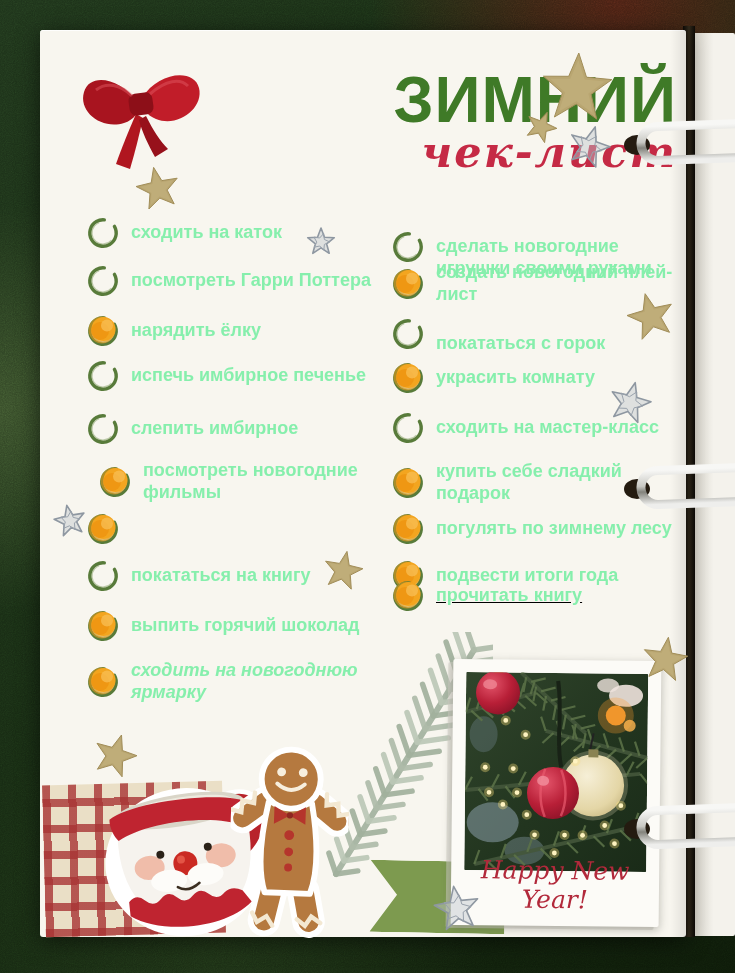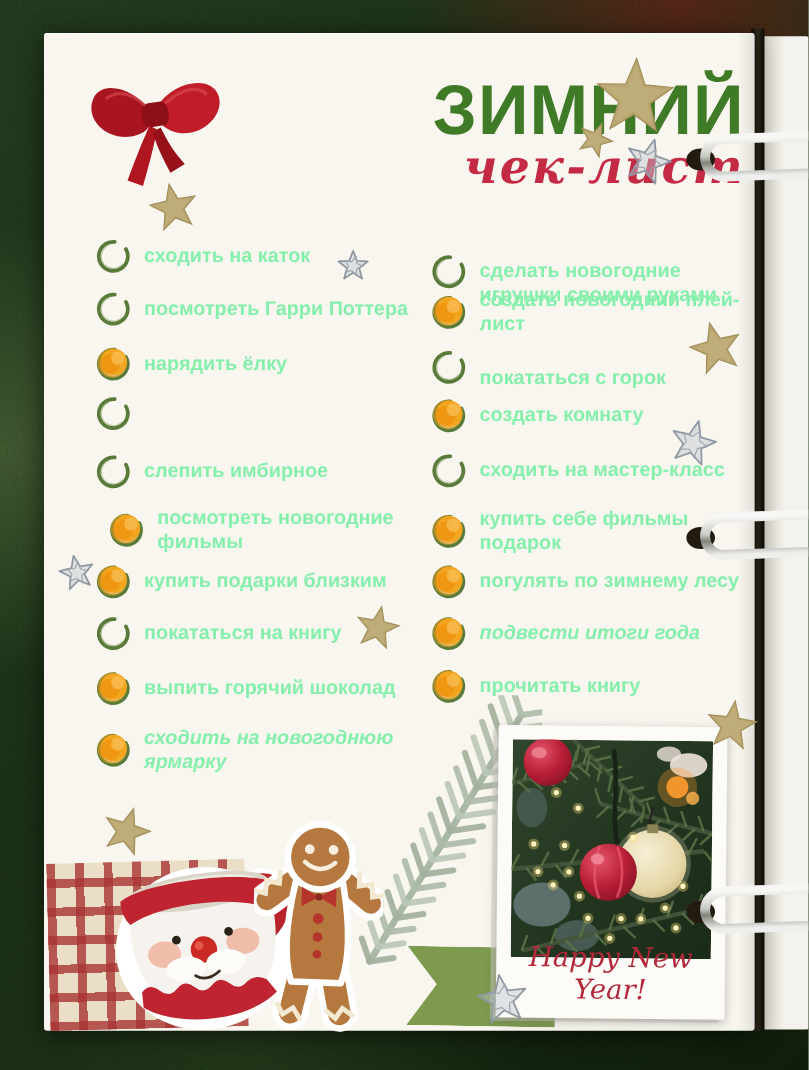--- a/index.html
+++ b/index.html
@@ -142,20 +142,21 @@
           </svg></span>
         <span class="label" style="width: 262px;">нарядить ёлку</span>
       </div>
       <div class="row" style="left: 86px; top: 359px; width: 308px;">
         <span class="cb"><svg width="34" height="34" viewBox="0 0 34 34">
             <g transform="rotate(-30 17 17)">
               <circle cx="17" cy="17" r="13.2" fill="none" stroke="#587b3a" stroke-width="3.4" stroke-dasharray="70 13" stroke-linecap="round"></circle>
             </g>
   <circle cx="17" cy="17" r="11" fill="none" stroke="#7f9c5f" stroke-width="1.2" opacity=".5" stroke-dasharray="40 30" transform="rotate(40 17 17)"></circle>
           </svg></span>
+        <span class="label" style="width: 262px;">испечь имбирное печенье</span>
       </div>
       <div class="row" style="left: 86px; top: 412px; width: 308px;">
         <span class="cb"><svg width="34" height="34" viewBox="0 0 34 34">
             <g transform="rotate(-30 17 17)">
               <circle cx="17" cy="17" r="13.2" fill="none" stroke="#587b3a" stroke-width="3.4" stroke-dasharray="70 13" stroke-linecap="round"></circle>
             </g>
   <circle cx="17" cy="17" r="11" fill="none" stroke="#7f9c5f" stroke-width="1.2" opacity=".5" stroke-dasharray="40 30" transform="rotate(40 17 17)"></circle>
           </svg></span>
         <span class="label" style="width: 262px;">слепить имбирное</span>
       </div>
@@ -176,21 +177,20 @@
         <span class="cb"><svg width="34" height="34" viewBox="0 0 34 34">
             <g transform="rotate(-30 17 17)">
               <circle cx="17" cy="17" r="13.2" fill="none" stroke="#587b3a" stroke-width="3.4" stroke-dasharray="70 13" stroke-linecap="round"></circle>
             </g>
   <circle cx="17" cy="17" r="11" fill="none" stroke="#7f9c5f" stroke-width="1.2" opacity=".5" stroke-dasharray="40 30" transform="rotate(40 17 17)"></circle>
             <circle cx="16" cy="16" r="13.4" fill="#f09d18" opacity=".55"></circle>
   <circle cx="17.5" cy="15" r="12" fill="#f3a51f"></circle>
   <circle cx="14" cy="17" r="9" fill="#ee9410" opacity=".8"></circle>
   <circle cx="21" cy="11.5" r="6" fill="#f8bf55" opacity=".75"></circle>
           </svg></span>
-        <span class="label" style="width: 262px;">купить подарки близким</span>
       </div>
       <div class="row" style="left: 86px; top: 559px; width: 308px;">
         <span class="cb"><svg width="34" height="34" viewBox="0 0 34 34">
             <g transform="rotate(-30 17 17)">
               <circle cx="17" cy="17" r="13.2" fill="none" stroke="#587b3a" stroke-width="3.4" stroke-dasharray="70 13" stroke-linecap="round"></circle>
             </g>
   <circle cx="17" cy="17" r="11" fill="none" stroke="#7f9c5f" stroke-width="1.2" opacity=".5" stroke-dasharray="40 30" transform="rotate(40 17 17)"></circle>
           </svg></span>
         <span class="label" style="width: 262px;">покататься на книгу</span>
       </div>
@@ -257,21 +257,21 @@
         <span class="cb"><svg width="34" height="34" viewBox="0 0 34 34">
             <g transform="rotate(-30 17 17)">
               <circle cx="17" cy="17" r="13.2" fill="none" stroke="#587b3a" stroke-width="3.4" stroke-dasharray="70 13" stroke-linecap="round"></circle>
             </g>
   <circle cx="17" cy="17" r="11" fill="none" stroke="#7f9c5f" stroke-width="1.2" opacity=".5" stroke-dasharray="40 30" transform="rotate(40 17 17)"></circle>
             <circle cx="16" cy="16" r="13.4" fill="#f09d18" opacity=".55"></circle>
   <circle cx="17.5" cy="15" r="12" fill="#f3a51f"></circle>
   <circle cx="14" cy="17" r="9" fill="#ee9410" opacity=".8"></circle>
   <circle cx="21" cy="11.5" r="6" fill="#f8bf55" opacity=".75"></circle>
           </svg></span>
-        <span class="label" style="width: 244px;">создать комнату</span>
+        <span class="label" style="width: 244px;">украсить комнату</span>
       </div>
       <div class="row" style="left: 391px; top: 411px; width: 290px;">
         <span class="cb"><svg width="34" height="34" viewBox="0 0 34 34">
             <g transform="rotate(-30 17 17)">
               <circle cx="17" cy="17" r="13.2" fill="none" stroke="#587b3a" stroke-width="3.4" stroke-dasharray="70 13" stroke-linecap="round"></circle>
             </g>
   <circle cx="17" cy="17" r="11" fill="none" stroke="#7f9c5f" stroke-width="1.2" opacity=".5" stroke-dasharray="40 30" transform="rotate(40 17 17)"></circle>
           </svg></span>
         <span class="label" style="width: 244px;">сходить на мастер-класс</span>
       </div>
@@ -279,21 +279,21 @@
         <span class="cb"><svg width="34" height="34" viewBox="0 0 34 34">
             <g transform="rotate(-30 17 17)">
               <circle cx="17" cy="17" r="13.2" fill="none" stroke="#587b3a" stroke-width="3.4" stroke-dasharray="70 13" stroke-linecap="round"></circle>
             </g>
   <circle cx="17" cy="17" r="11" fill="none" stroke="#7f9c5f" stroke-width="1.2" opacity=".5" stroke-dasharray="40 30" transform="rotate(40 17 17)"></circle>
             <circle cx="16" cy="16" r="13.4" fill="#f09d18" opacity=".55"></circle>
   <circle cx="17.5" cy="15" r="12" fill="#f3a51f"></circle>
   <circle cx="14" cy="17" r="9" fill="#ee9410" opacity=".8"></circle>
   <circle cx="21" cy="11.5" r="6" fill="#f8bf55" opacity=".75"></circle>
           </svg></span>
-        <span class="label" style="width: 244px;">купить себе фильмы подарок</span>
+        <span class="label" style="width: 244px;">купить себе сладкий подарок</span>
       </div>
       <div class="row" style="left: 391px; top: 512px; width: 290px;">
         <span class="cb"><svg width="34" height="34" viewBox="0 0 34 34">
             <g transform="rotate(-30 17 17)">
               <circle cx="17" cy="17" r="13.2" fill="none" stroke="#587b3a" stroke-width="3.4" stroke-dasharray="70 13" stroke-linecap="round"></circle>
             </g>
   <circle cx="17" cy="17" r="11" fill="none" stroke="#7f9c5f" stroke-width="1.2" opacity=".5" stroke-dasharray="40 30" transform="rotate(40 17 17)"></circle>
             <circle cx="16" cy="16" r="13.4" fill="#f09d18" opacity=".55"></circle>
   <circle cx="17.5" cy="15" r="12" fill="#f3a51f"></circle>
   <circle cx="14" cy="17" r="9" fill="#ee9410" opacity=".8"></circle>
@@ -305,23 +305,23 @@
         <span class="cb"><svg width="34" height="34" viewBox="0 0 34 34">
             <g transform="rotate(-30 17 17)">
               <circle cx="17" cy="17" r="13.2" fill="none" stroke="#587b3a" stroke-width="3.4" stroke-dasharray="70 13" stroke-linecap="round"></circle>
             </g>
   <circle cx="17" cy="17" r="11" fill="none" stroke="#7f9c5f" stroke-width="1.2" opacity=".5" stroke-dasharray="40 30" transform="rotate(40 17 17)"></circle>
             <circle cx="16" cy="16" r="13.4" fill="#f09d18" opacity=".55"></circle>
   <circle cx="17.5" cy="15" r="12" fill="#f3a51f"></circle>
   <circle cx="14" cy="17" r="9" fill="#ee9410" opacity=".8"></circle>
   <circle cx="21" cy="11.5" r="6" fill="#f8bf55" opacity=".75"></circle>
           </svg></span>
-        <span class="label" style="width: 244px; font-style: italic;">подвести итоги года</span>
-      </div>
-      <div class="row" style="left: 391px; top: 607px; width: 290px;">
+        <span class="label" style="width: 244px;">подвести итоги года</span>
+      </div>
+      <div class="row" style="left: 391px; top: 579px; width: 290px; text-decoration: underline;">
         <span class="cb"><svg width="34" height="34" viewBox="0 0 34 34">
             <g transform="rotate(-30 17 17)">
               <circle cx="17" cy="17" r="13.2" fill="none" stroke="#587b3a" stroke-width="3.4" stroke-dasharray="70 13" stroke-linecap="round"></circle>
             </g>
   <circle cx="17" cy="17" r="11" fill="none" stroke="#7f9c5f" stroke-width="1.2" opacity=".5" stroke-dasharray="40 30" transform="rotate(40 17 17)"></circle>
             <circle cx="16" cy="16" r="13.4" fill="#f09d18" opacity=".55"></circle>
   <circle cx="17.5" cy="15" r="12" fill="#f3a51f"></circle>
   <circle cx="14" cy="17" r="9" fill="#ee9410" opacity=".8"></circle>
   <circle cx="21" cy="11.5" r="6" fill="#f8bf55" opacity=".75"></circle>
           </svg></span>

